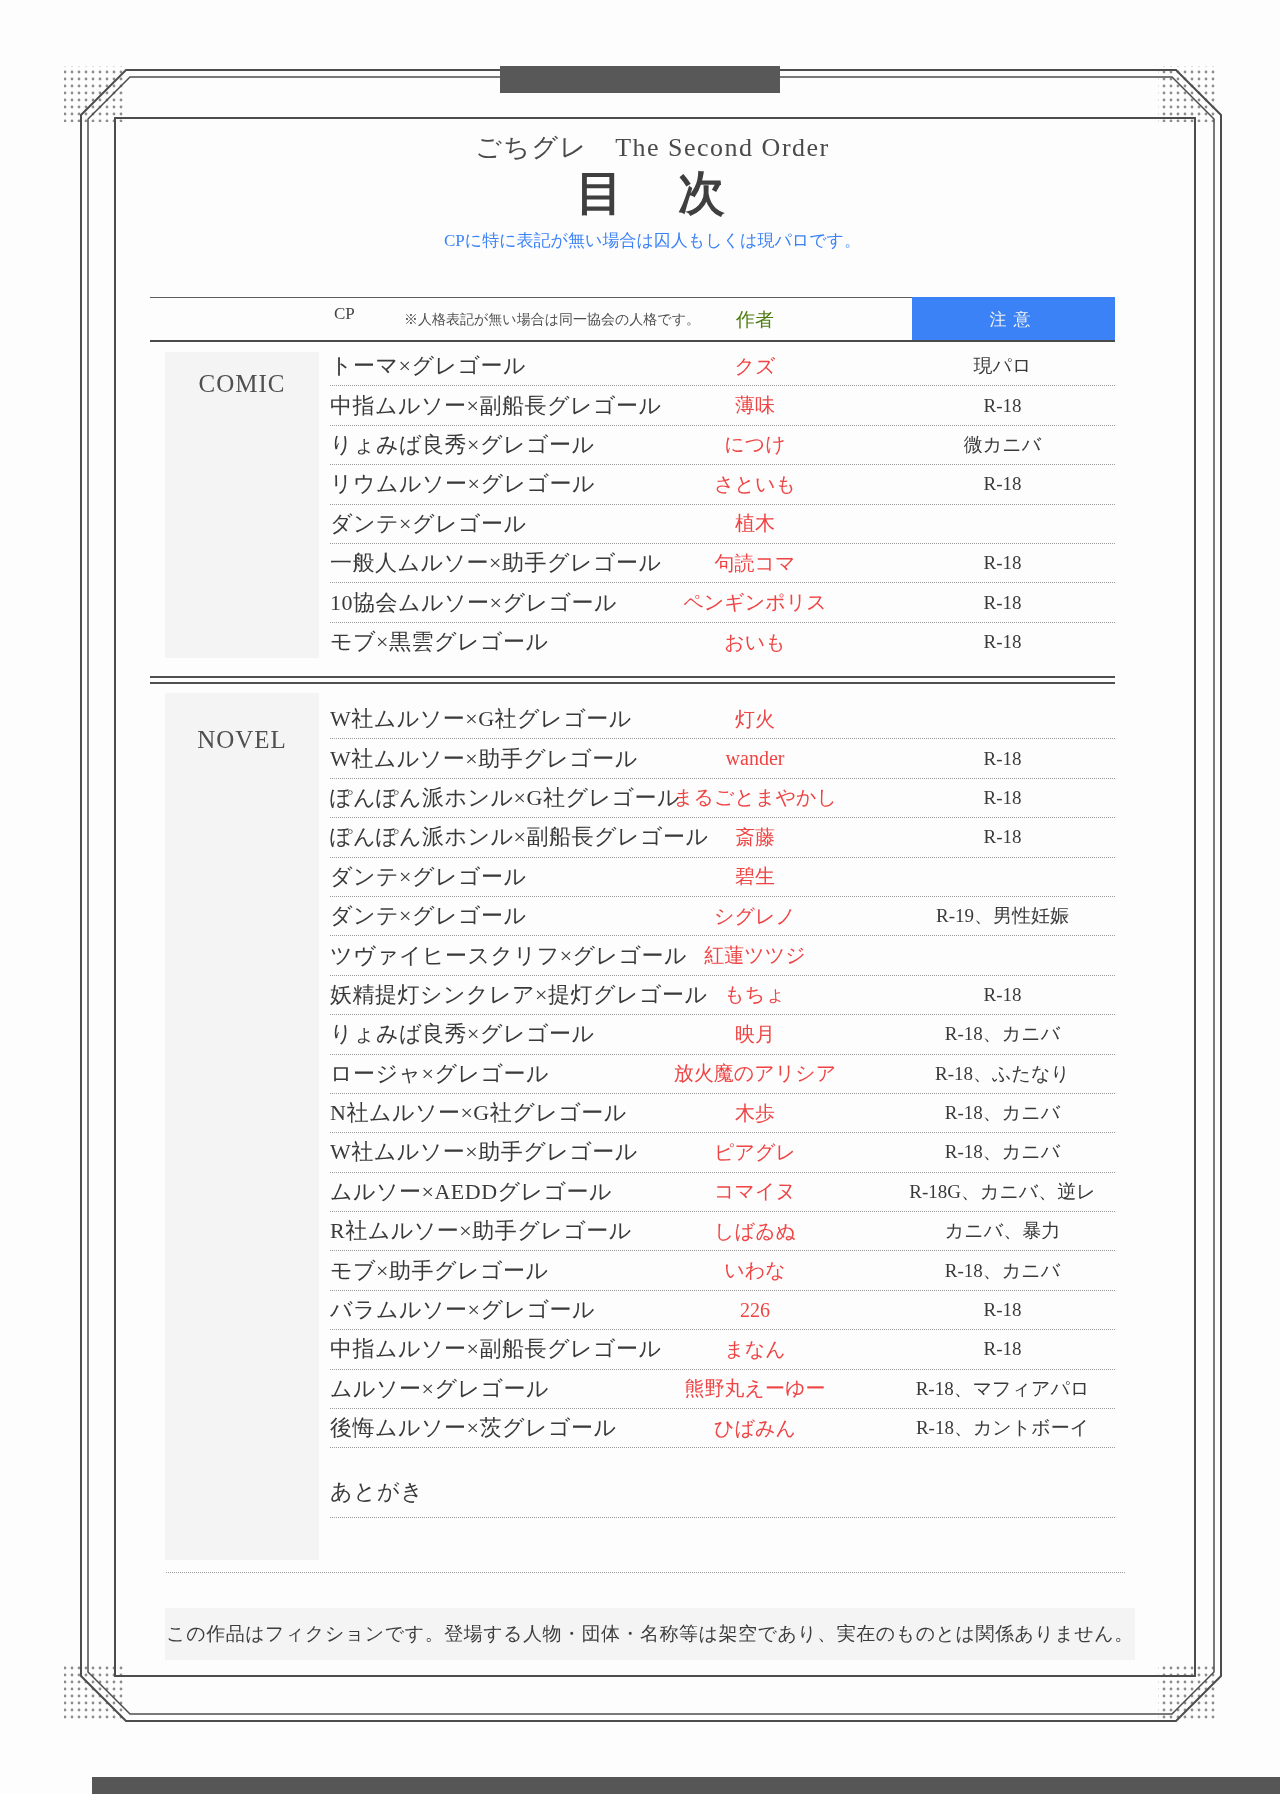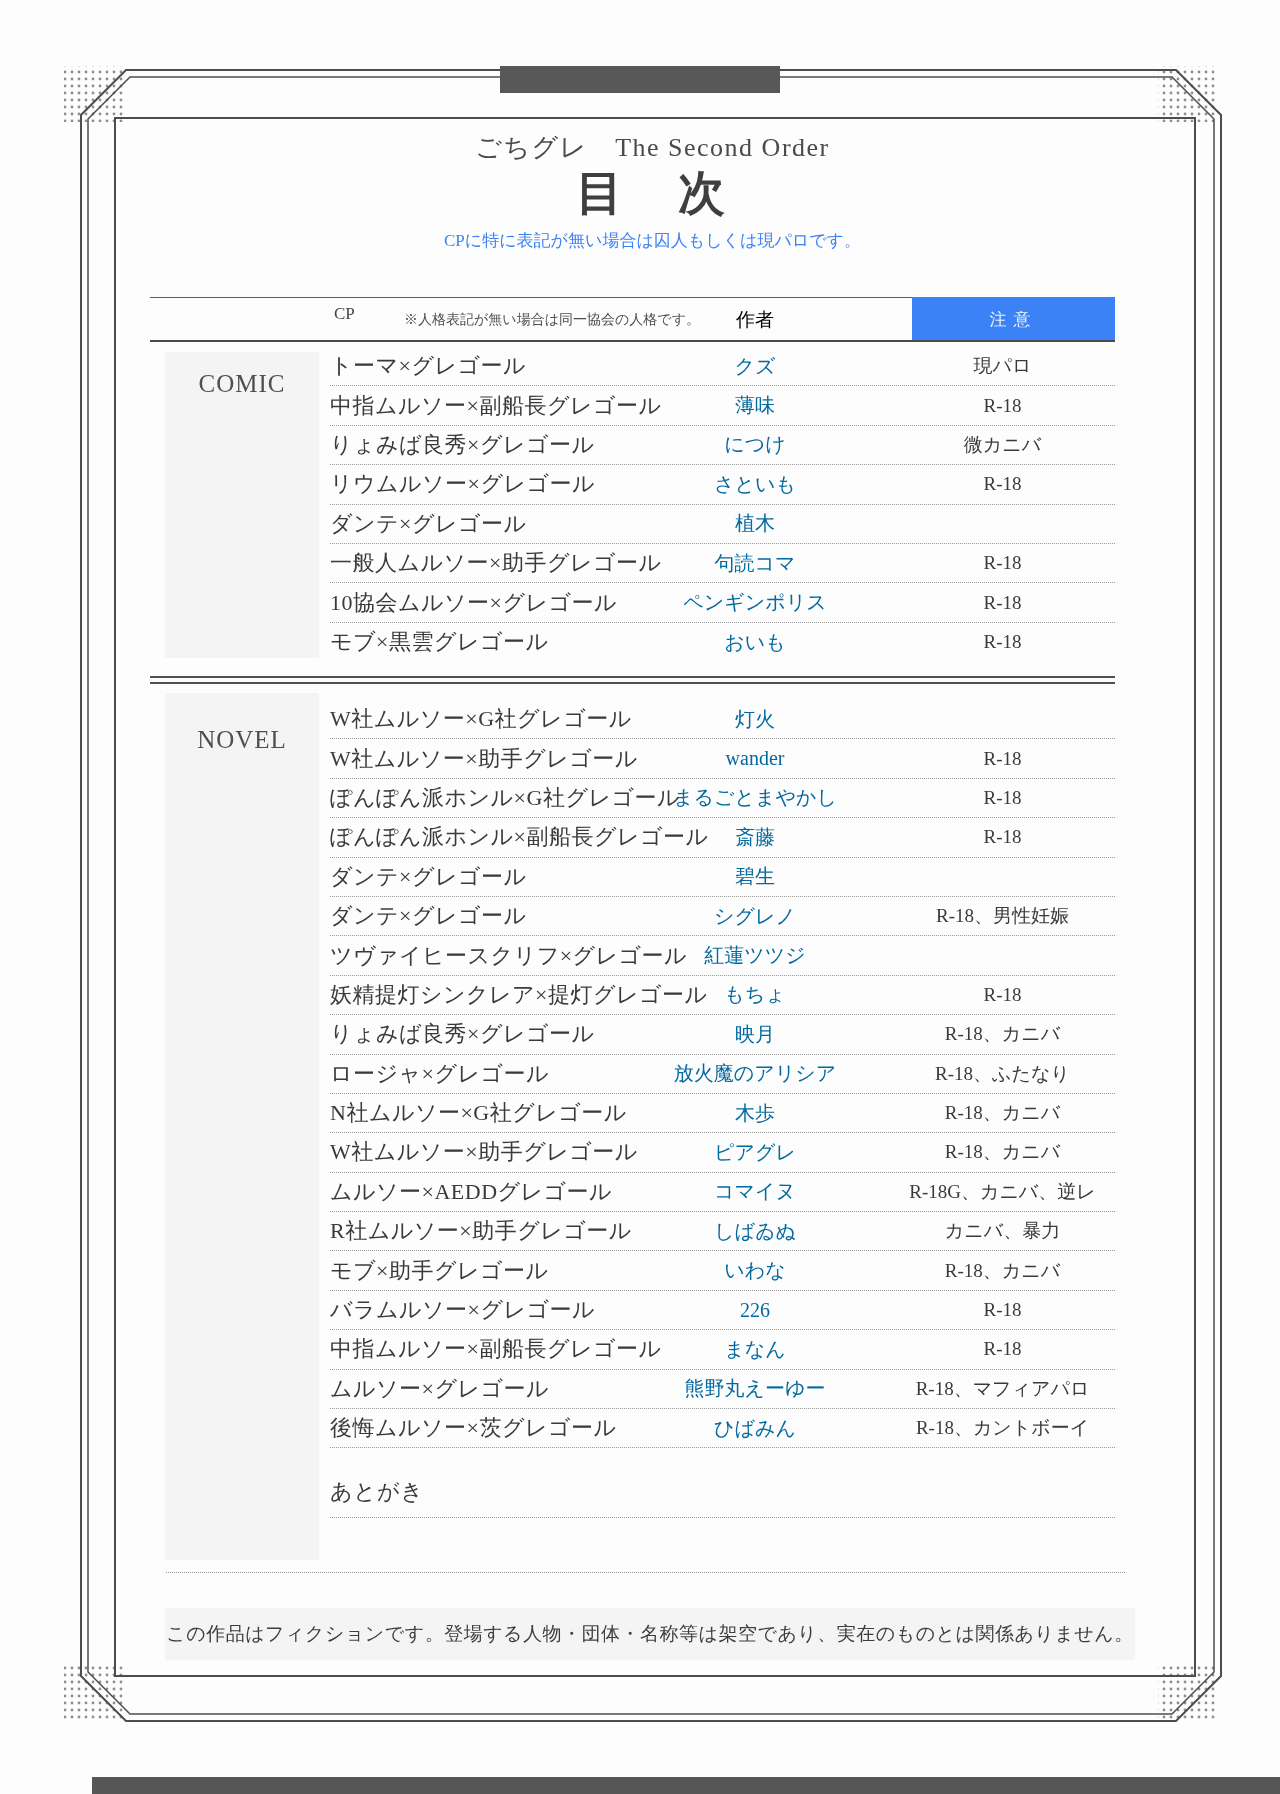--- a/index.html
+++ b/index.html
@@ -17,38 +17,38 @@
 
   .colhead-line-top{position:absolute;left:150px;top:297px;width:762px;height:0;
     border-top:1.5px solid #5e5e5e;}
   .colhead-thick{position:absolute;left:150px;top:340px;width:965px;height:0;
     border-top:2.5px solid #4a4a4a;}
   .colhead-cp{position:absolute;left:334px;top:304px;font-size:17px;color:#444;}
   .colhead-cpnote{position:absolute;left:404px;top:311px;font-size:14px;color:#4f4f4f;}
   .warn-box{position:absolute;left:912px;top:297px;width:203px;height:44px;background:#3b82f6;
     color:#f4f4f4;display:flex;align-items:center;justify-content:center;font-size:17px;letter-spacing:7px;}
   .colhead-author{position:absolute;left:620px;top:307px;width:270px;text-align:center;
-    font-size:19px;color:#000000;}
+    font-size:19px;color:#4d7c0f;}
 
   .section-label-box{position:absolute;left:165px;width:154px;background:#f4f4f4;}
   #comic-box{top:352px;height:306px;}
   #novel-box{top:693px;height:867px;}
   .section-label{position:absolute;left:0;width:100%;text-align:center;font-size:25px;
     letter-spacing:1px;color:#4f4f4f;}
   #comic-box .section-label{top:18px;}
   #novel-box .section-label{top:33px;}
 
   .rows{position:absolute;left:330px;width:785px;}
   #comic-rows{top:347px;}
   #novel-rows{top:700px;}
   .trow{height:39.4px;display:flex;align-items:center;border-bottom:1.5px dotted #9b9b9b;box-sizing:border-box;}
   #comic-rows .trow:last-child{border-bottom:none;}
   .cell{white-space:nowrap;overflow:visible;}
   .cp-cell{width:290px;font-size:22px;letter-spacing:0.5px;color:#3a3a3a;}
-  .author-cell{width:270px;text-align:center;font-size:20px;color:#0369a1;}
+  .author-cell{width:270px;text-align:center;font-size:20px;color:#ef4444;}
   .warn-cell{width:225px;text-align:center;font-size:19px;color:#3a3a3a;}
 
   .section-divider{position:absolute;left:150px;top:676px;width:965px;height:4px;
     border-top:2px solid #4f4f4f;border-bottom:2px solid #4f4f4f;box-sizing:content-box;}
 
   .afterword-row{position:absolute;left:330px;top:1447px;width:785px;height:71px;
     border-bottom:1.5px dotted #9b9b9b;box-sizing:border-box;
     display:flex;align-items:flex-end;padding-bottom:10px;font-size:22px;letter-spacing:1px;color:#3a3a3a;}
   .final-dotted{position:absolute;left:166px;top:1572px;width:959px;height:0;
     border-top:1.5px dotted #9b9b9b;}
@@ -166,21 +166,21 @@
         <div class="cell warn-cell">R-18</div>
       </div>
       <div class="trow">
         <div class="cell cp-cell">ダンテ×グレゴール</div>
         <div class="cell author-cell">碧生</div>
         <div class="cell warn-cell"></div>
       </div>
       <div class="trow">
         <div class="cell cp-cell">ダンテ×グレゴール</div>
         <div class="cell author-cell">シグレノ</div>
-        <div class="cell warn-cell">R-18、男性妊娠</div>
+        <div class="cell warn-cell">R-19、男性妊娠</div>
       </div>
       <div class="trow">
         <div class="cell cp-cell">ツヴァイヒースクリフ×グレゴール</div>
         <div class="cell author-cell">紅蓮ツツジ</div>
         <div class="cell warn-cell"></div>
       </div>
       <div class="trow">
         <div class="cell cp-cell">妖精提灯シンクレア×提灯グレゴール</div>
         <div class="cell author-cell">もちょ</div>
         <div class="cell warn-cell">R-18</div>

